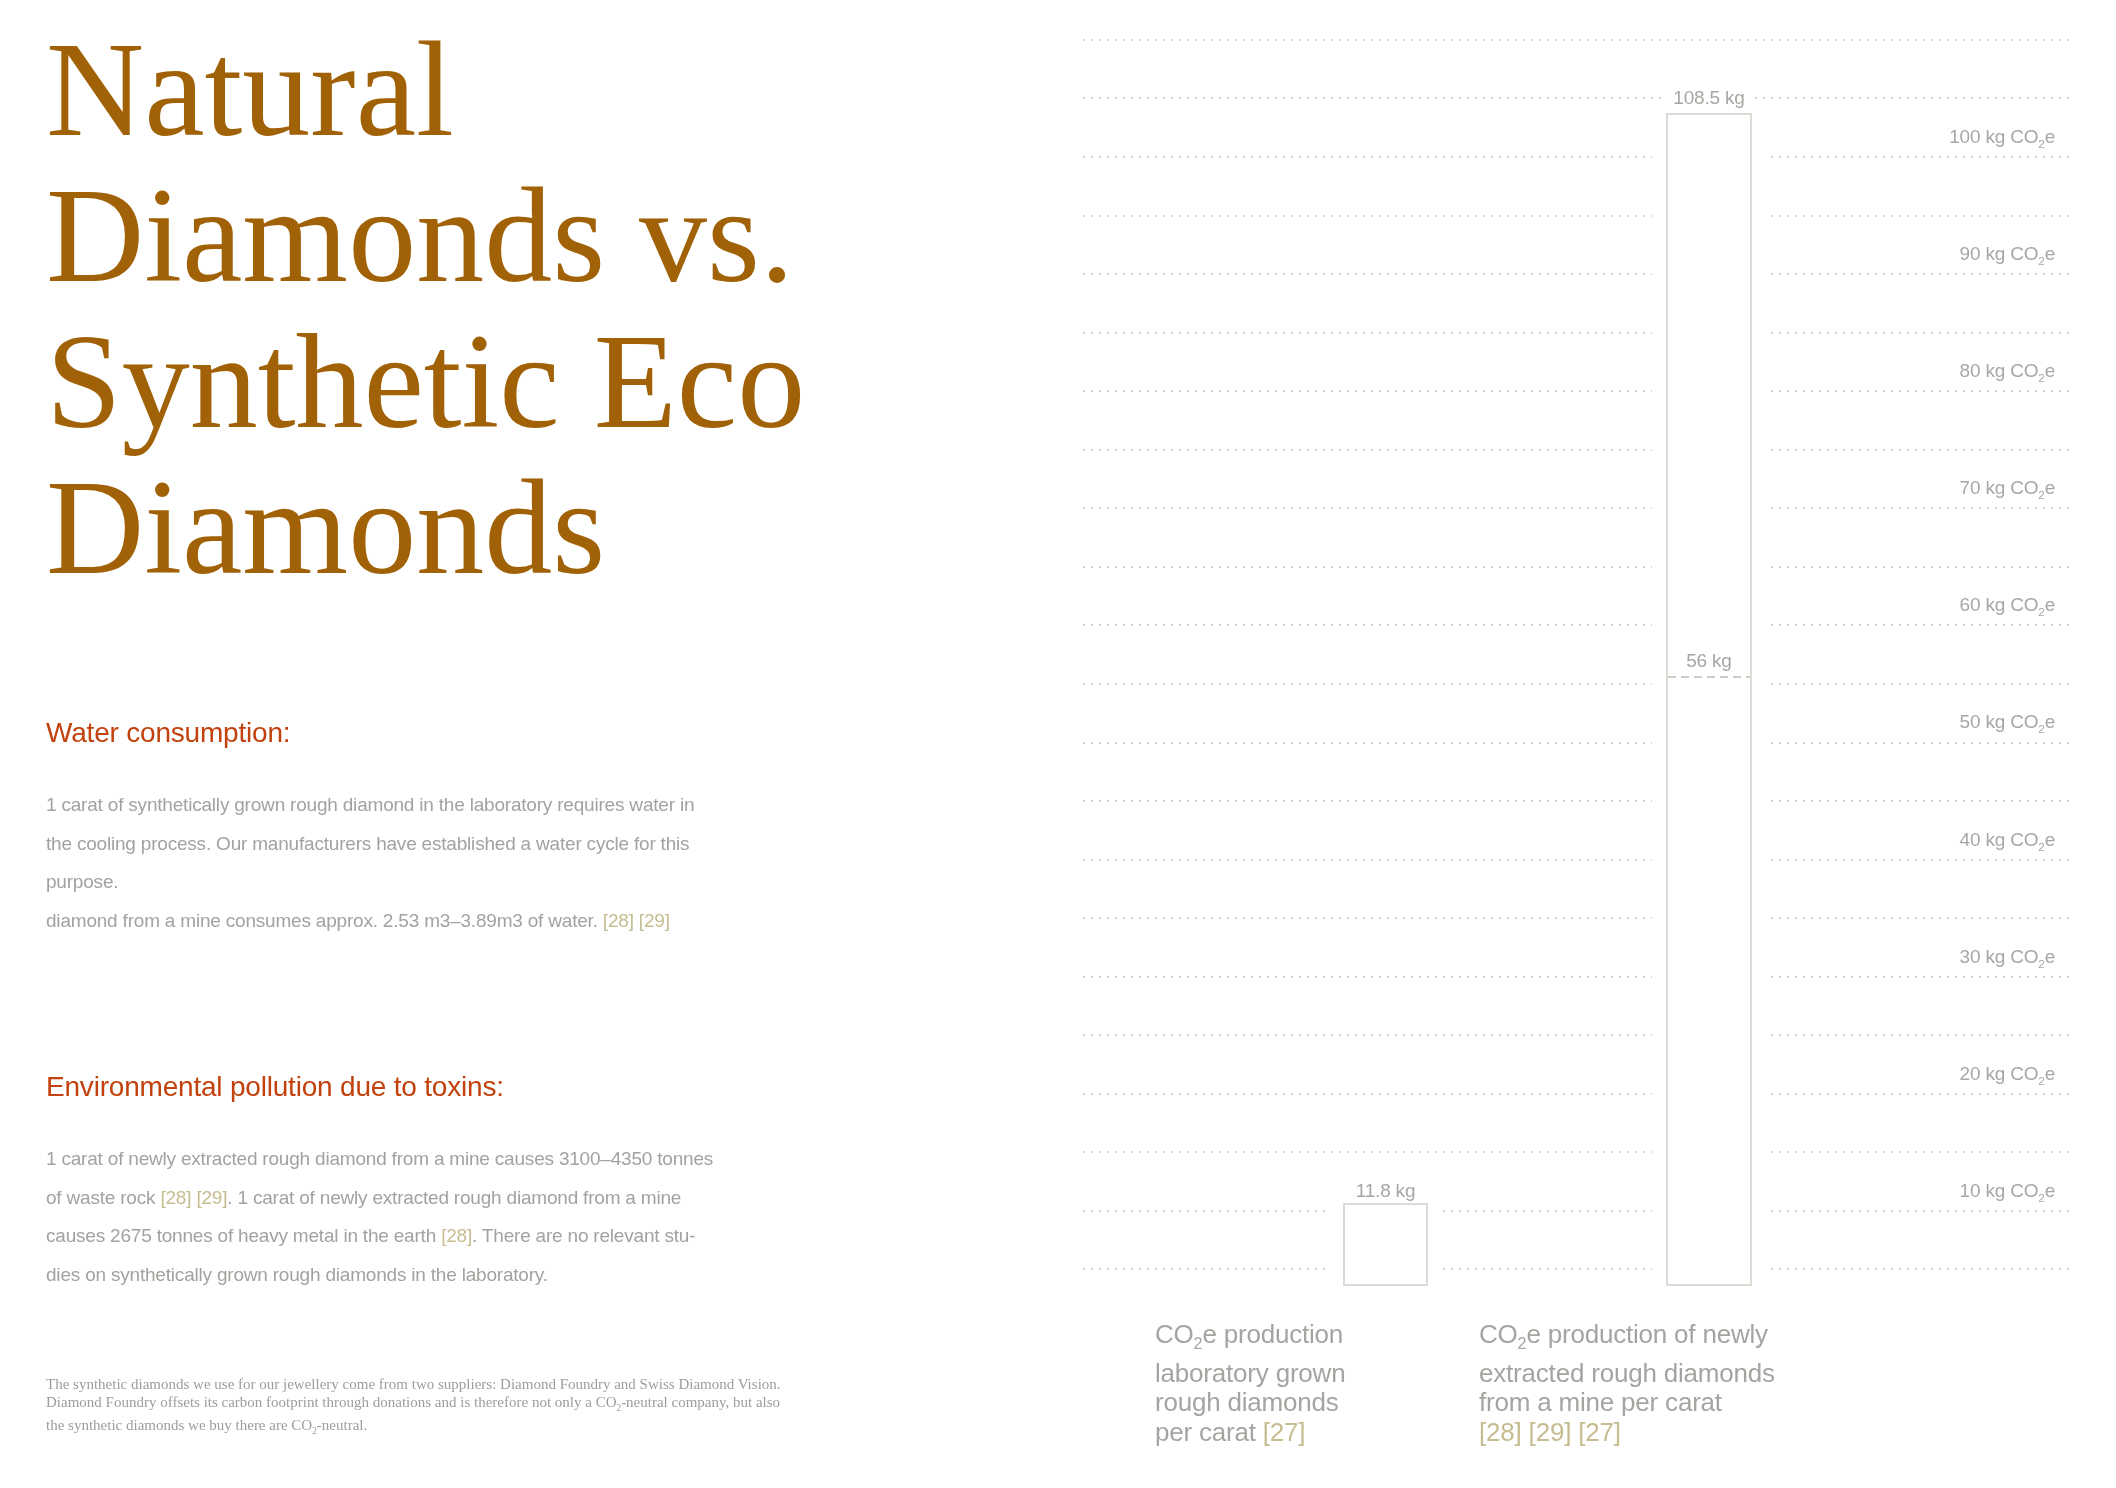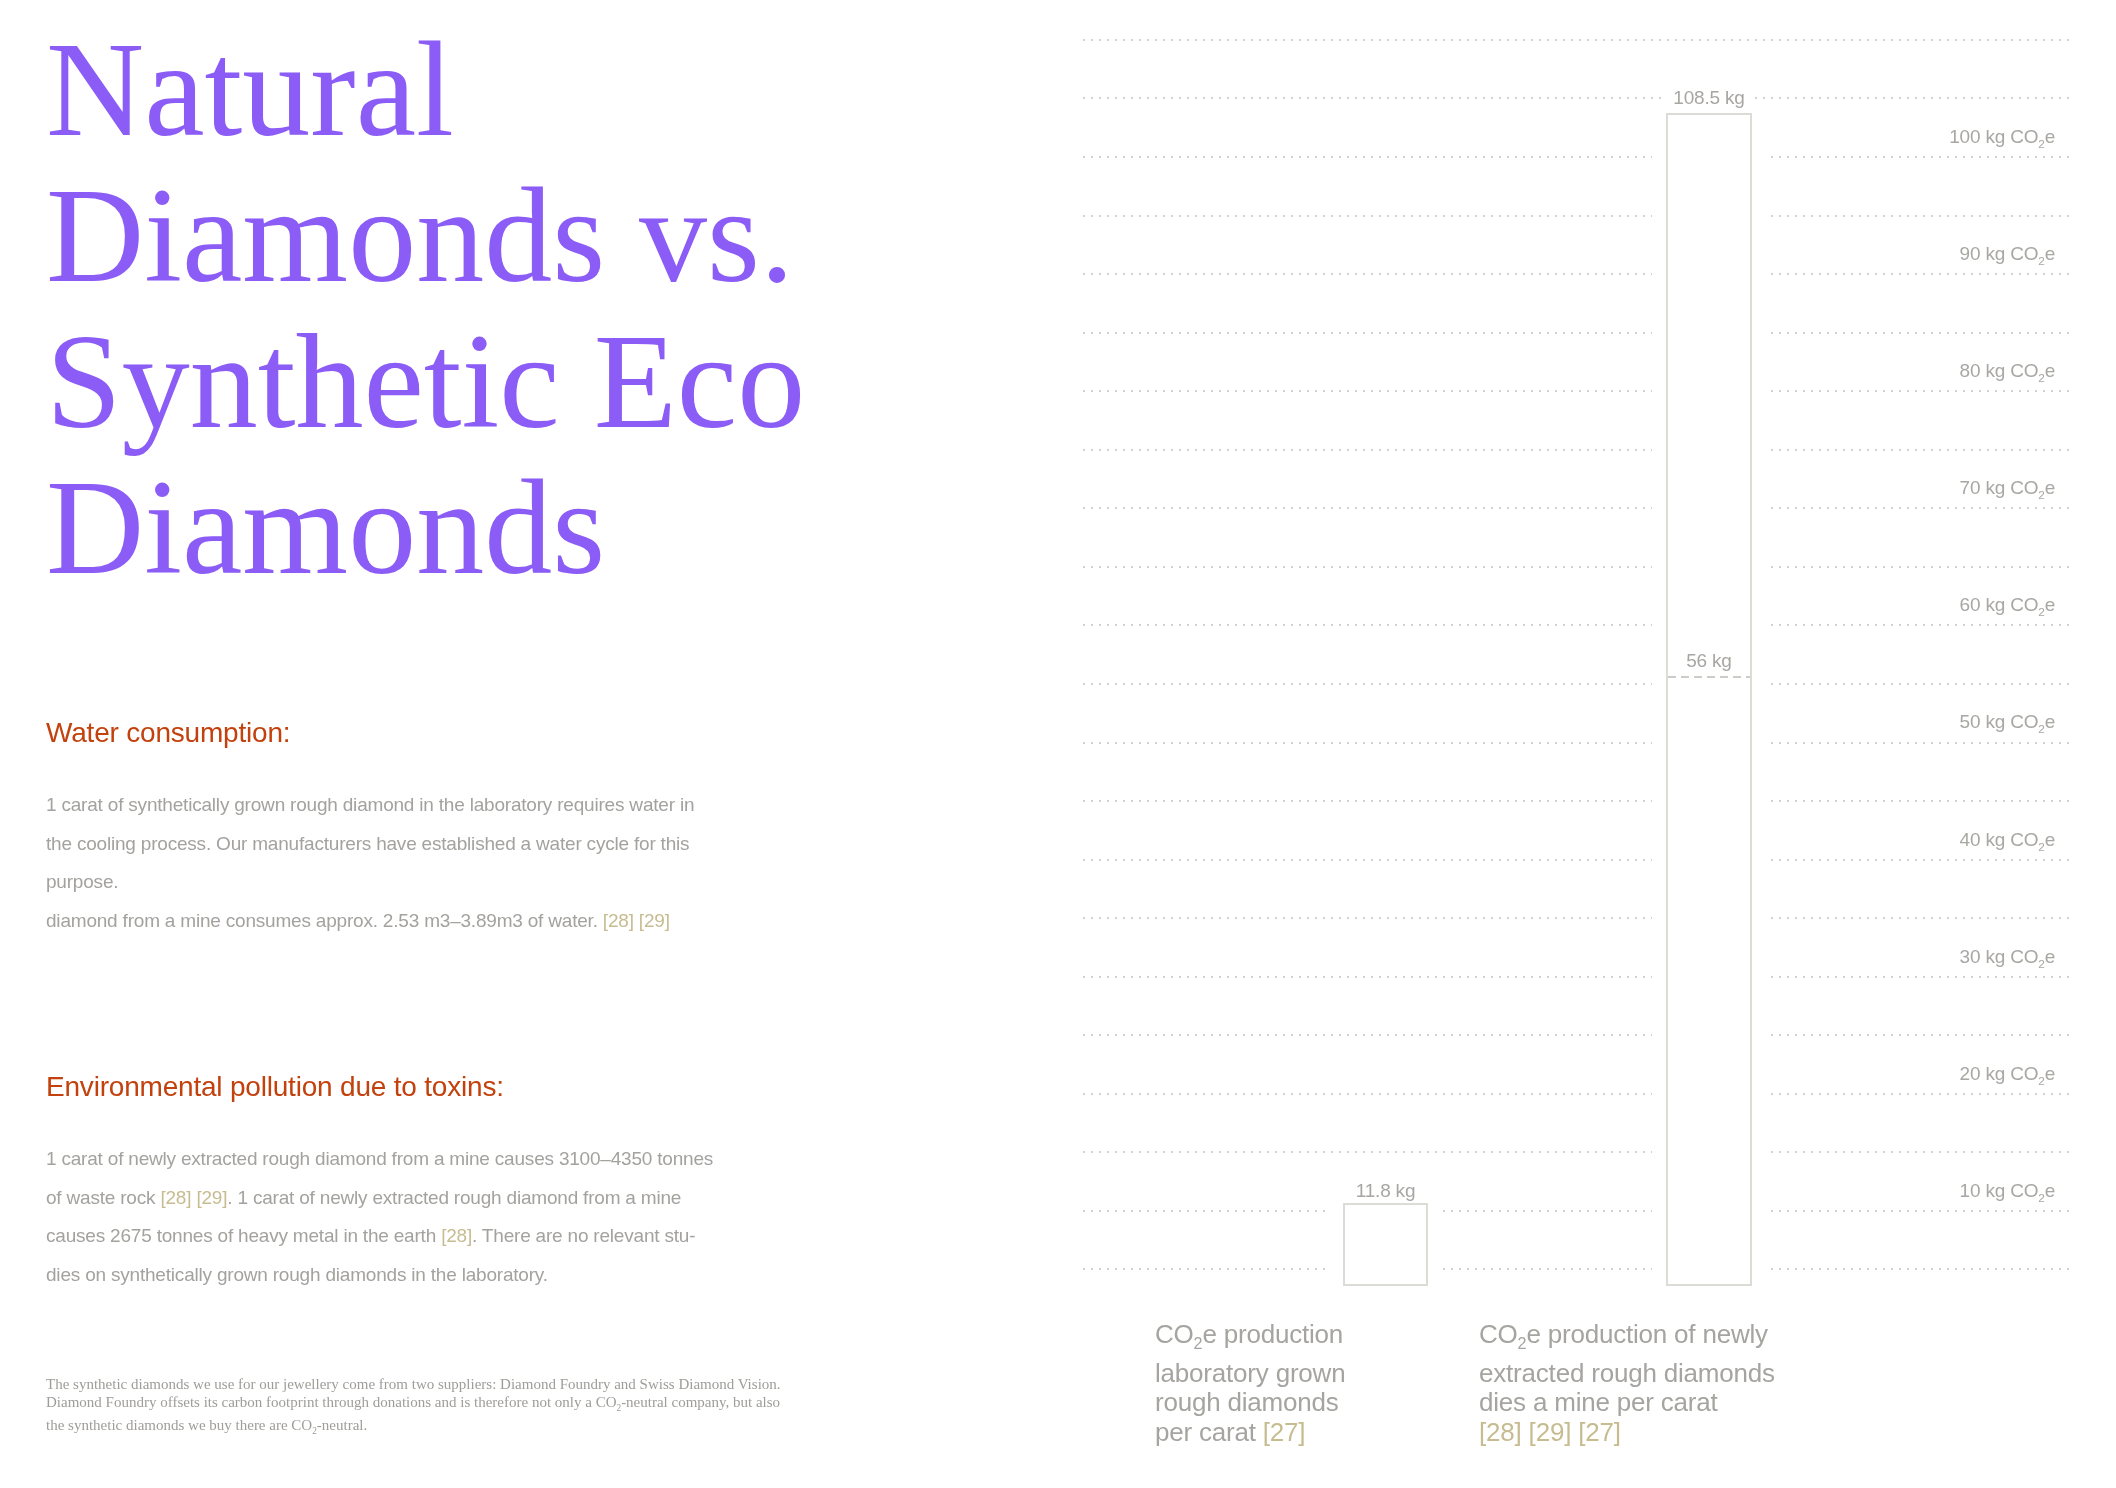--- a/index.html
+++ b/index.html
@@ -1,21 +1,21 @@
 <!DOCTYPE html>
 <html><head>
 <meta charset="utf-8">
 <style>
   html,body{margin:0;padding:0;background:#fff;}
   .page{position:relative;width:2116px;height:1488px;background:#ffffff;overflow:hidden;
         font-family:"Liberation Sans",sans-serif;}
   
   .title{position:absolute;left:46px;top:16px;
          font-family:"Liberation Serif",serif;font-weight:400;
-         font-size:136px;line-height:146px;color:#8b5cf6;letter-spacing:0px;}
+         font-size:136px;line-height:146px;color:#a16207;letter-spacing:0px;}
   .heading{position:absolute;left:46px;font-size:28px;line-height:34px;color:#c2410c;letter-spacing:-0.2px;}
   .para{position:absolute;left:46px;font-size:19px;line-height:38.5px;color:#a3a29f;letter-spacing:-0.2px;}
   .tl{white-space:nowrap;}
   .footnote{position:absolute;left:46px;top:1376px;
             font-family:"Liberation Serif",serif;
             font-size:15px;line-height:17.6px;color:#9e9d99;}
   .cite{color:#c6bc90;}
   sub.s2{font-size:62%;}
   
   #chart{position:absolute;left:0;top:0;width:2116px;height:1488px;}
@@ -110,18 +110,18 @@
         <div class="cap-line">per carat <span class="cite">[27]</span></div>
       </div>
       <div class="mask" style="left: 1652px; width: 114px; top: 107px; height: 1180px;"></div>
       <div class="bar" style="left: 1666px; width: 86px; top: 113px; height: 1173px;"></div>
       <div class="vlabel gapbg" style="left: 1709px; top: 85px;">108.5 kg</div>
       <div class="marker" style="left: 1668px; width: 82px; top: 676px;"></div>
       <div class="vlabel" style="left: 1709px; top: 648px;">56 kg</div>
       <div class="caption" style="left: 1479px; width: 460px; top: 1320px;">
         <div class="cap-line">CO<sub class="s2">2</sub>e production of newly</div>
         <div class="cap-line">extracted rough diamonds</div>
-        <div class="cap-line">dies a mine per carat</div>
+        <div class="cap-line">from a mine per carat</div>
         <div class="cap-line"><span class="cite">[28]</span> <span class="cite">[29]</span> <span class="cite">[27]</span></div>
       </div>
     </div>
 
 </div>
 
 </body></html>

